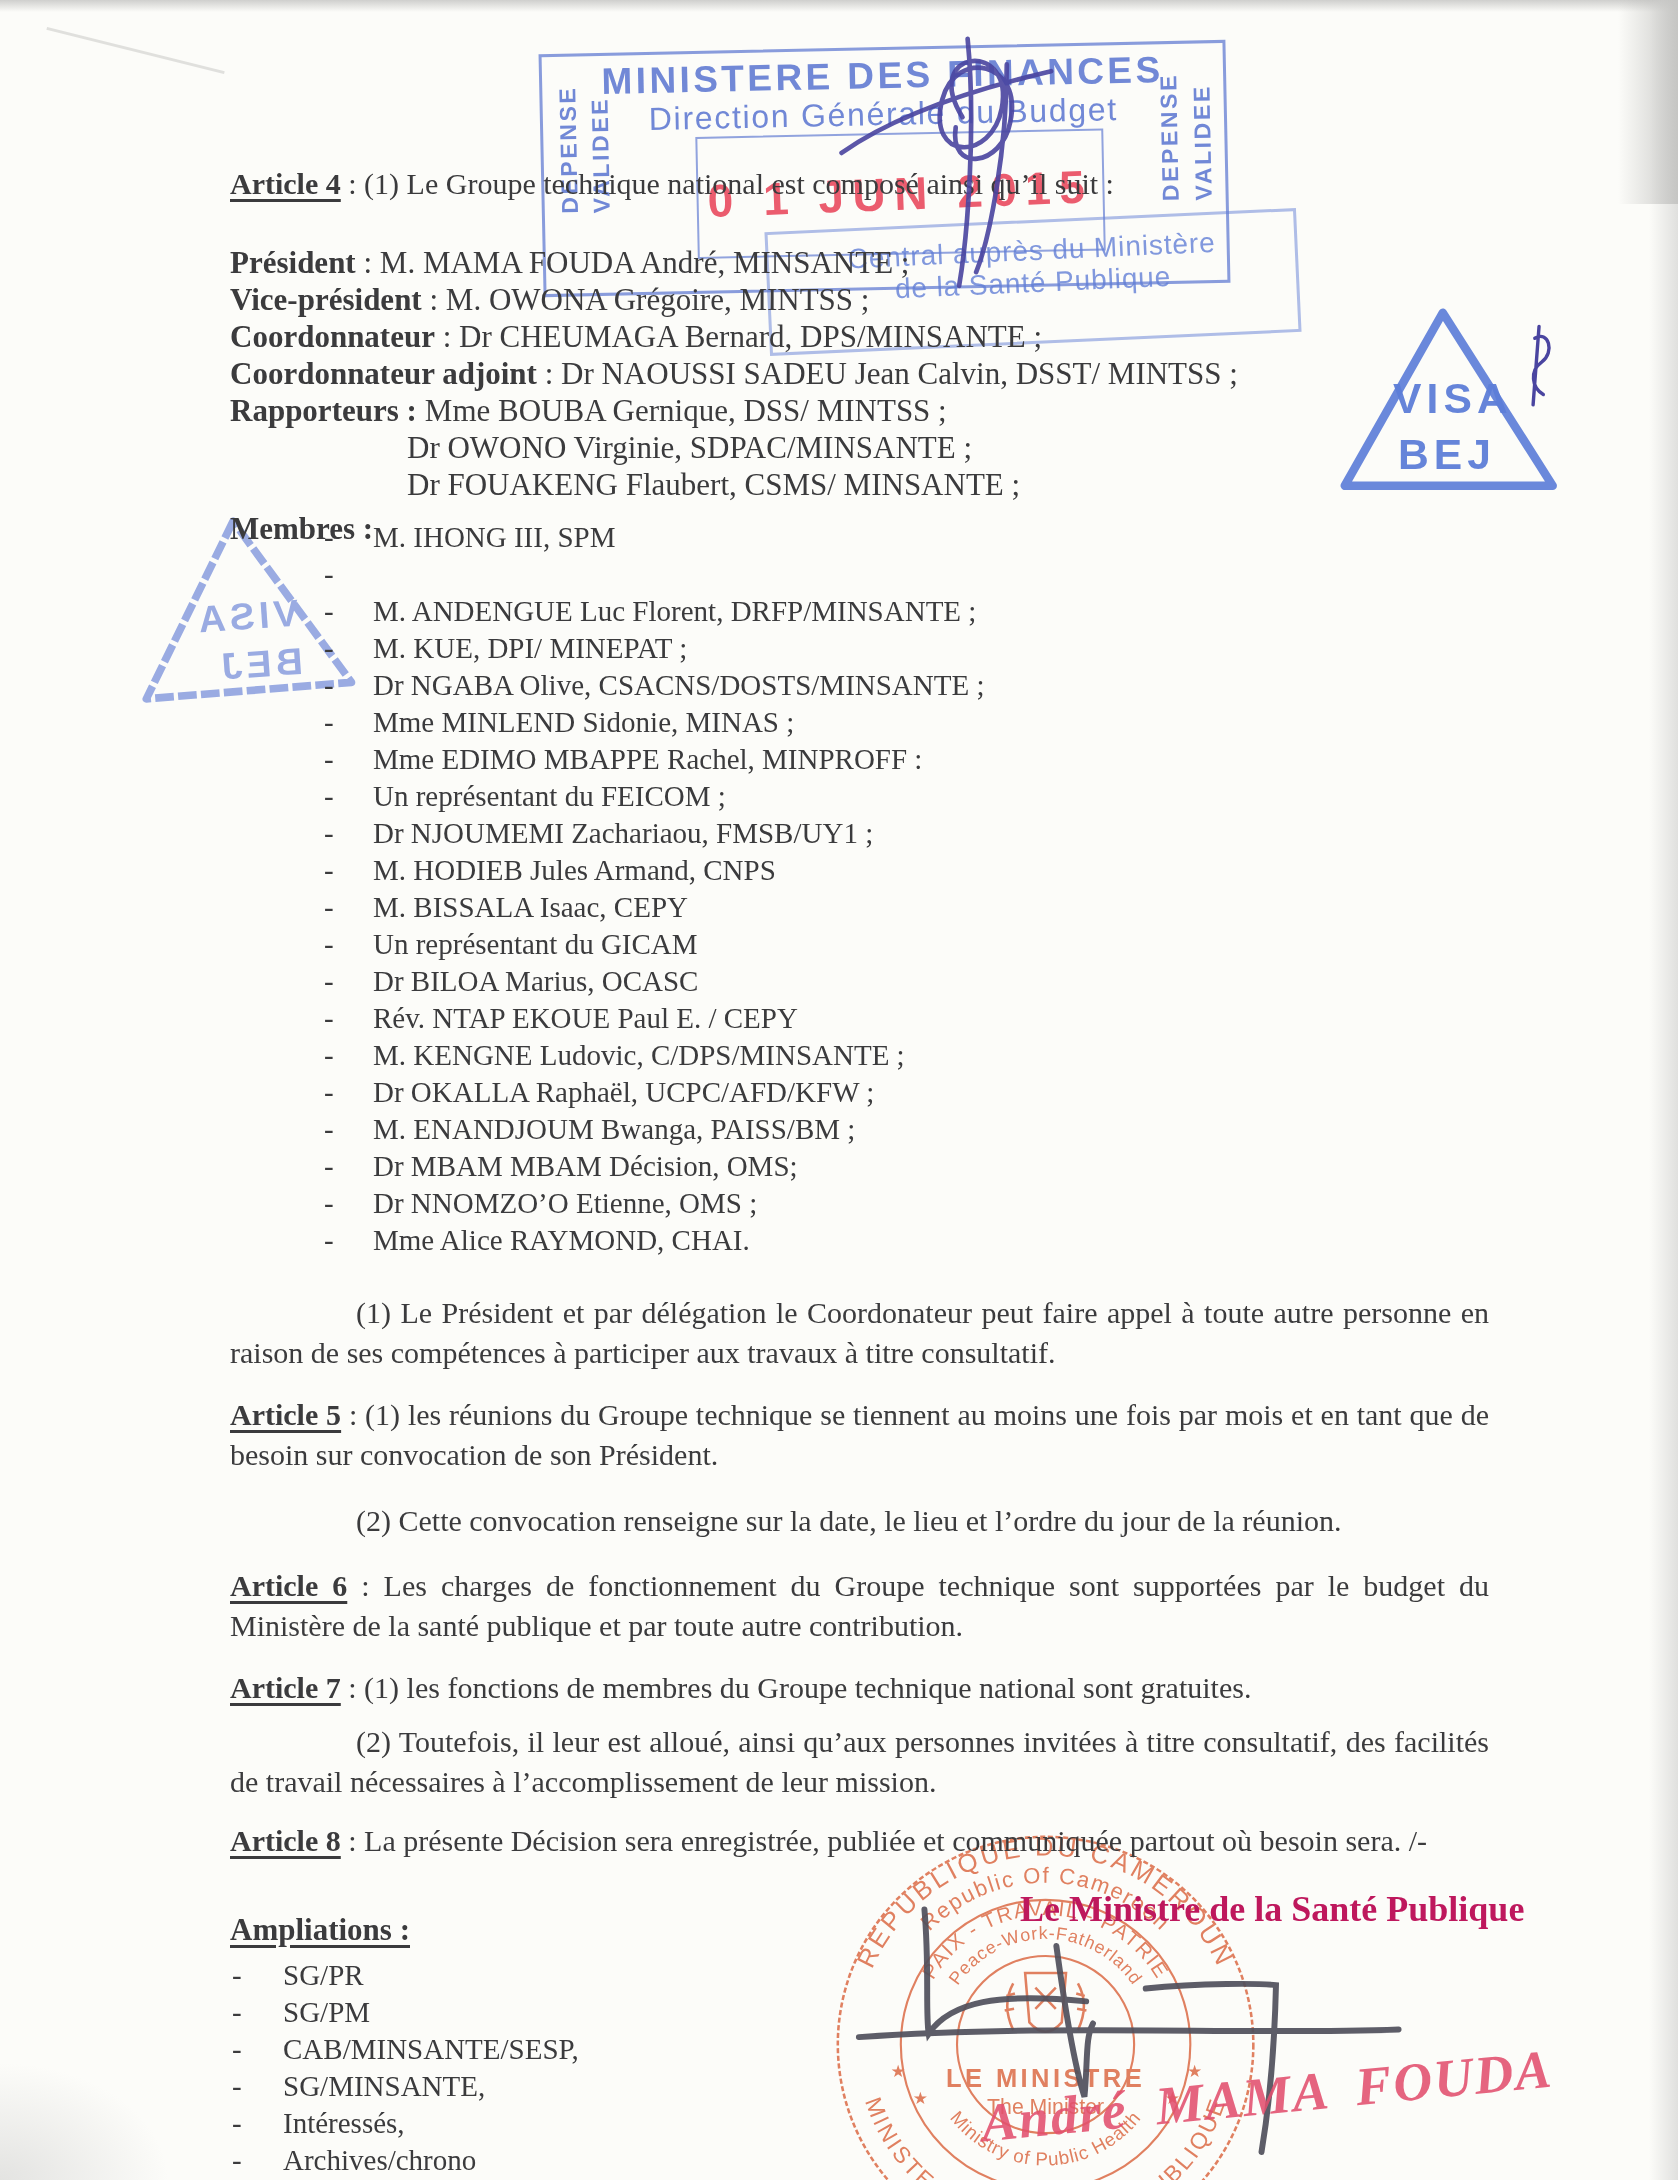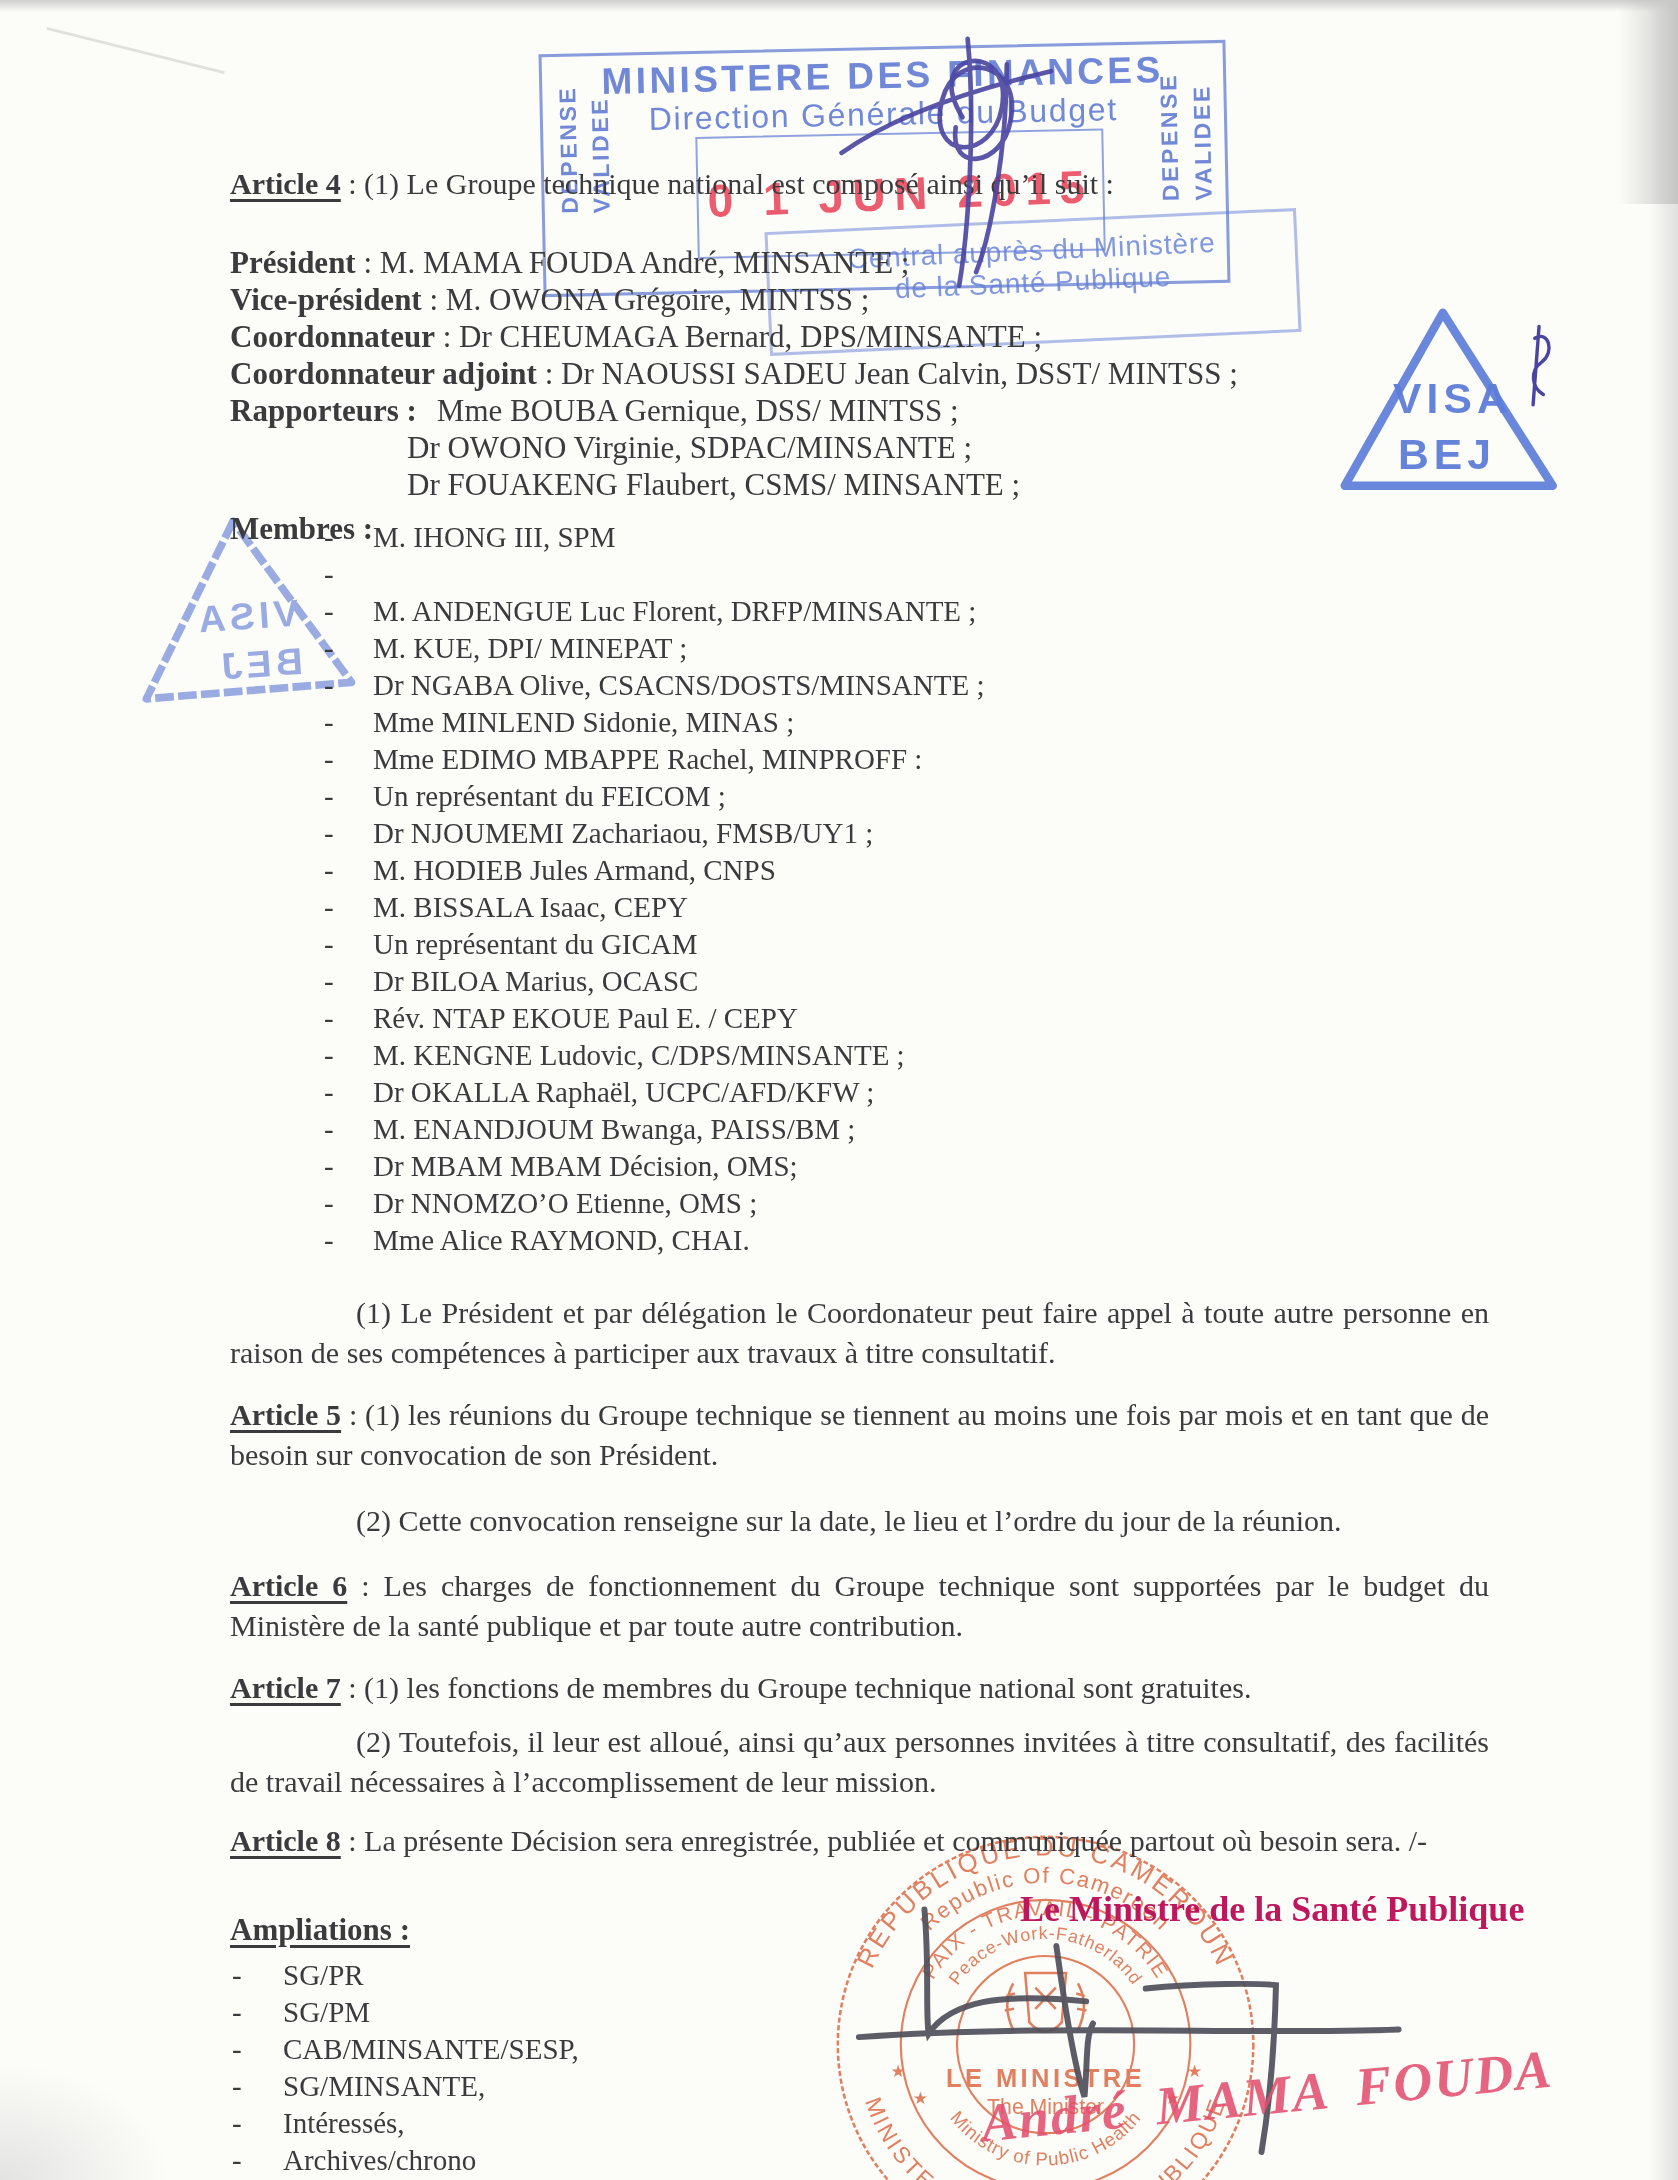--- a/index.html
+++ b/index.html
@@ -23,21 +23,21 @@
 
   
   .doc{position:absolute;left:230px;width:1259px;z-index:5;}
   .body-text{font-size:30px;line-height:40px;text-align:justify;}
   .indent{text-indent:126px;}
   .art-label{font-weight:bold;text-decoration:underline;text-underline-offset:5.1px;}
   .b{font-weight:bold;margin-top:12px;}
 
   .role-line{font-size:31px;line-height:37px;white-space:nowrap;}
   .role-cont{padding-left:177px;}
-  .rap-val{margin-left:20px;}
+  .rap-val{margin-left:8px;}
 
   .members{position:absolute;left:324px;top:521px;z-index:5;}
   .m-row{display:flex;font-size:29px;height:37px;white-space:nowrap;}
   .dash{width:49px;}
 
   .amp{position:absolute;left:232px;z-index:5;}
   .amp-row{display:flex;font-size:29px;height:37px;white-space:nowrap;}
   .amp-row .dash{width:51px;}
 
   .footer{

